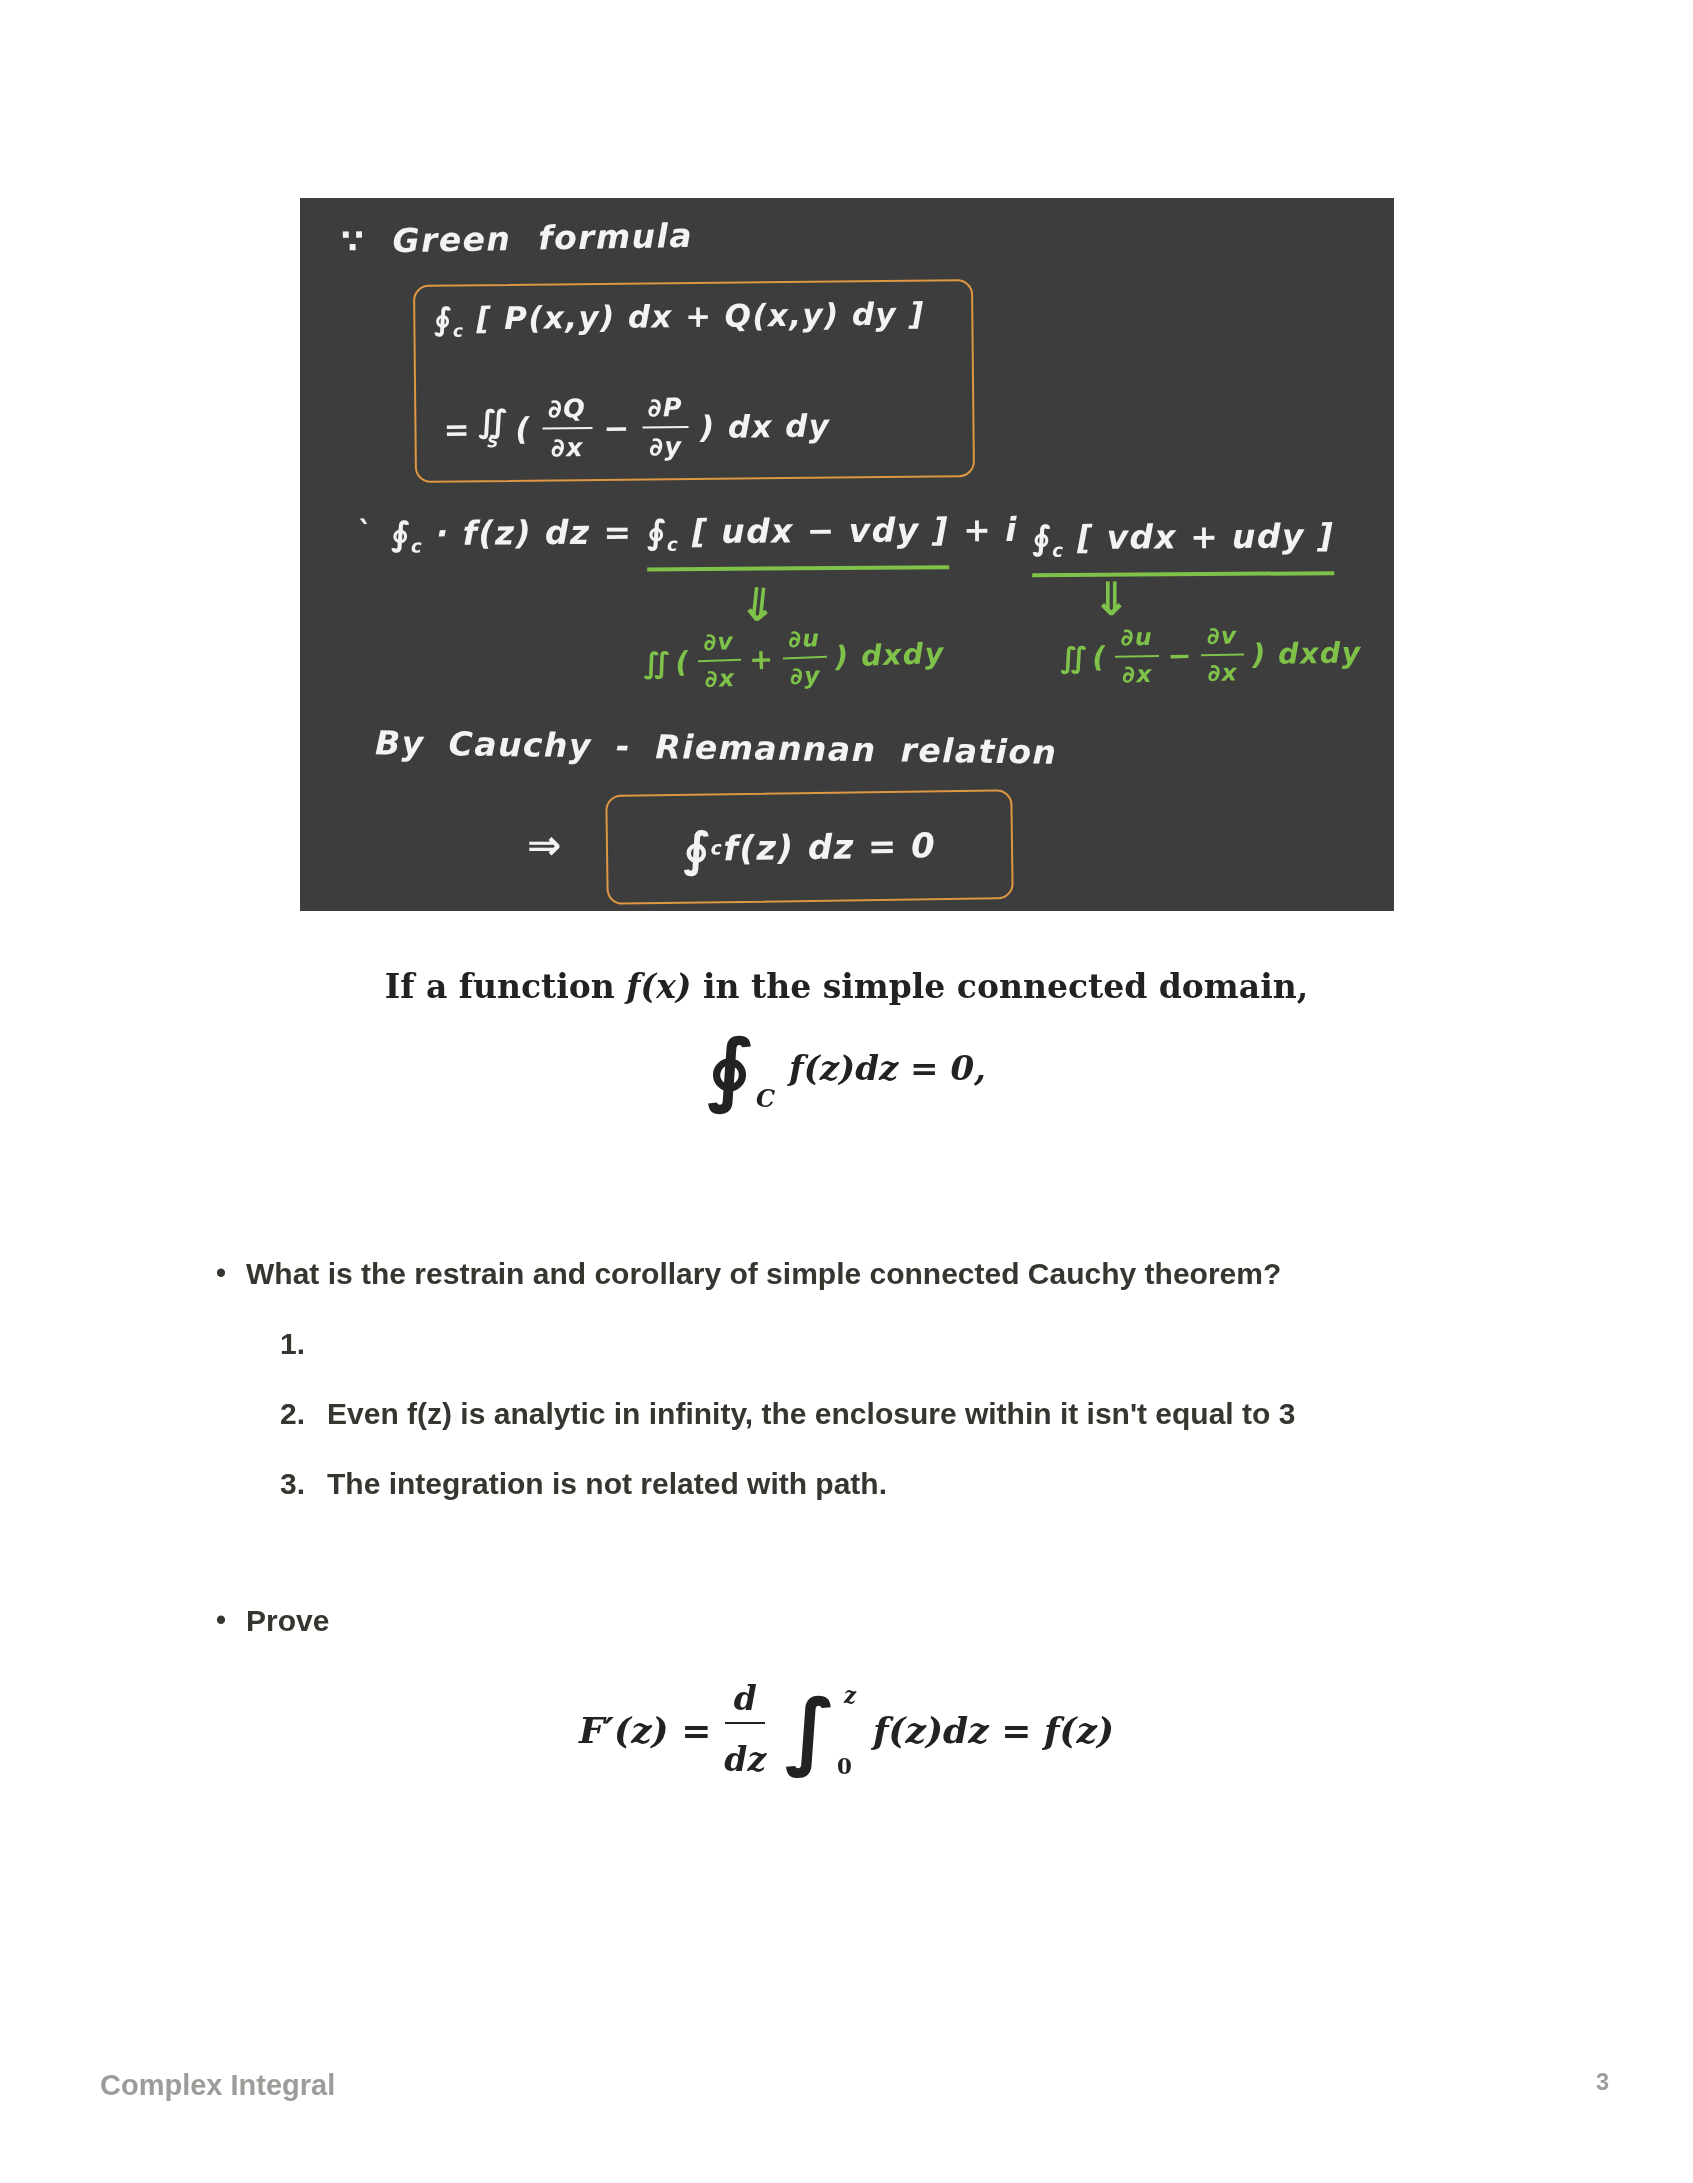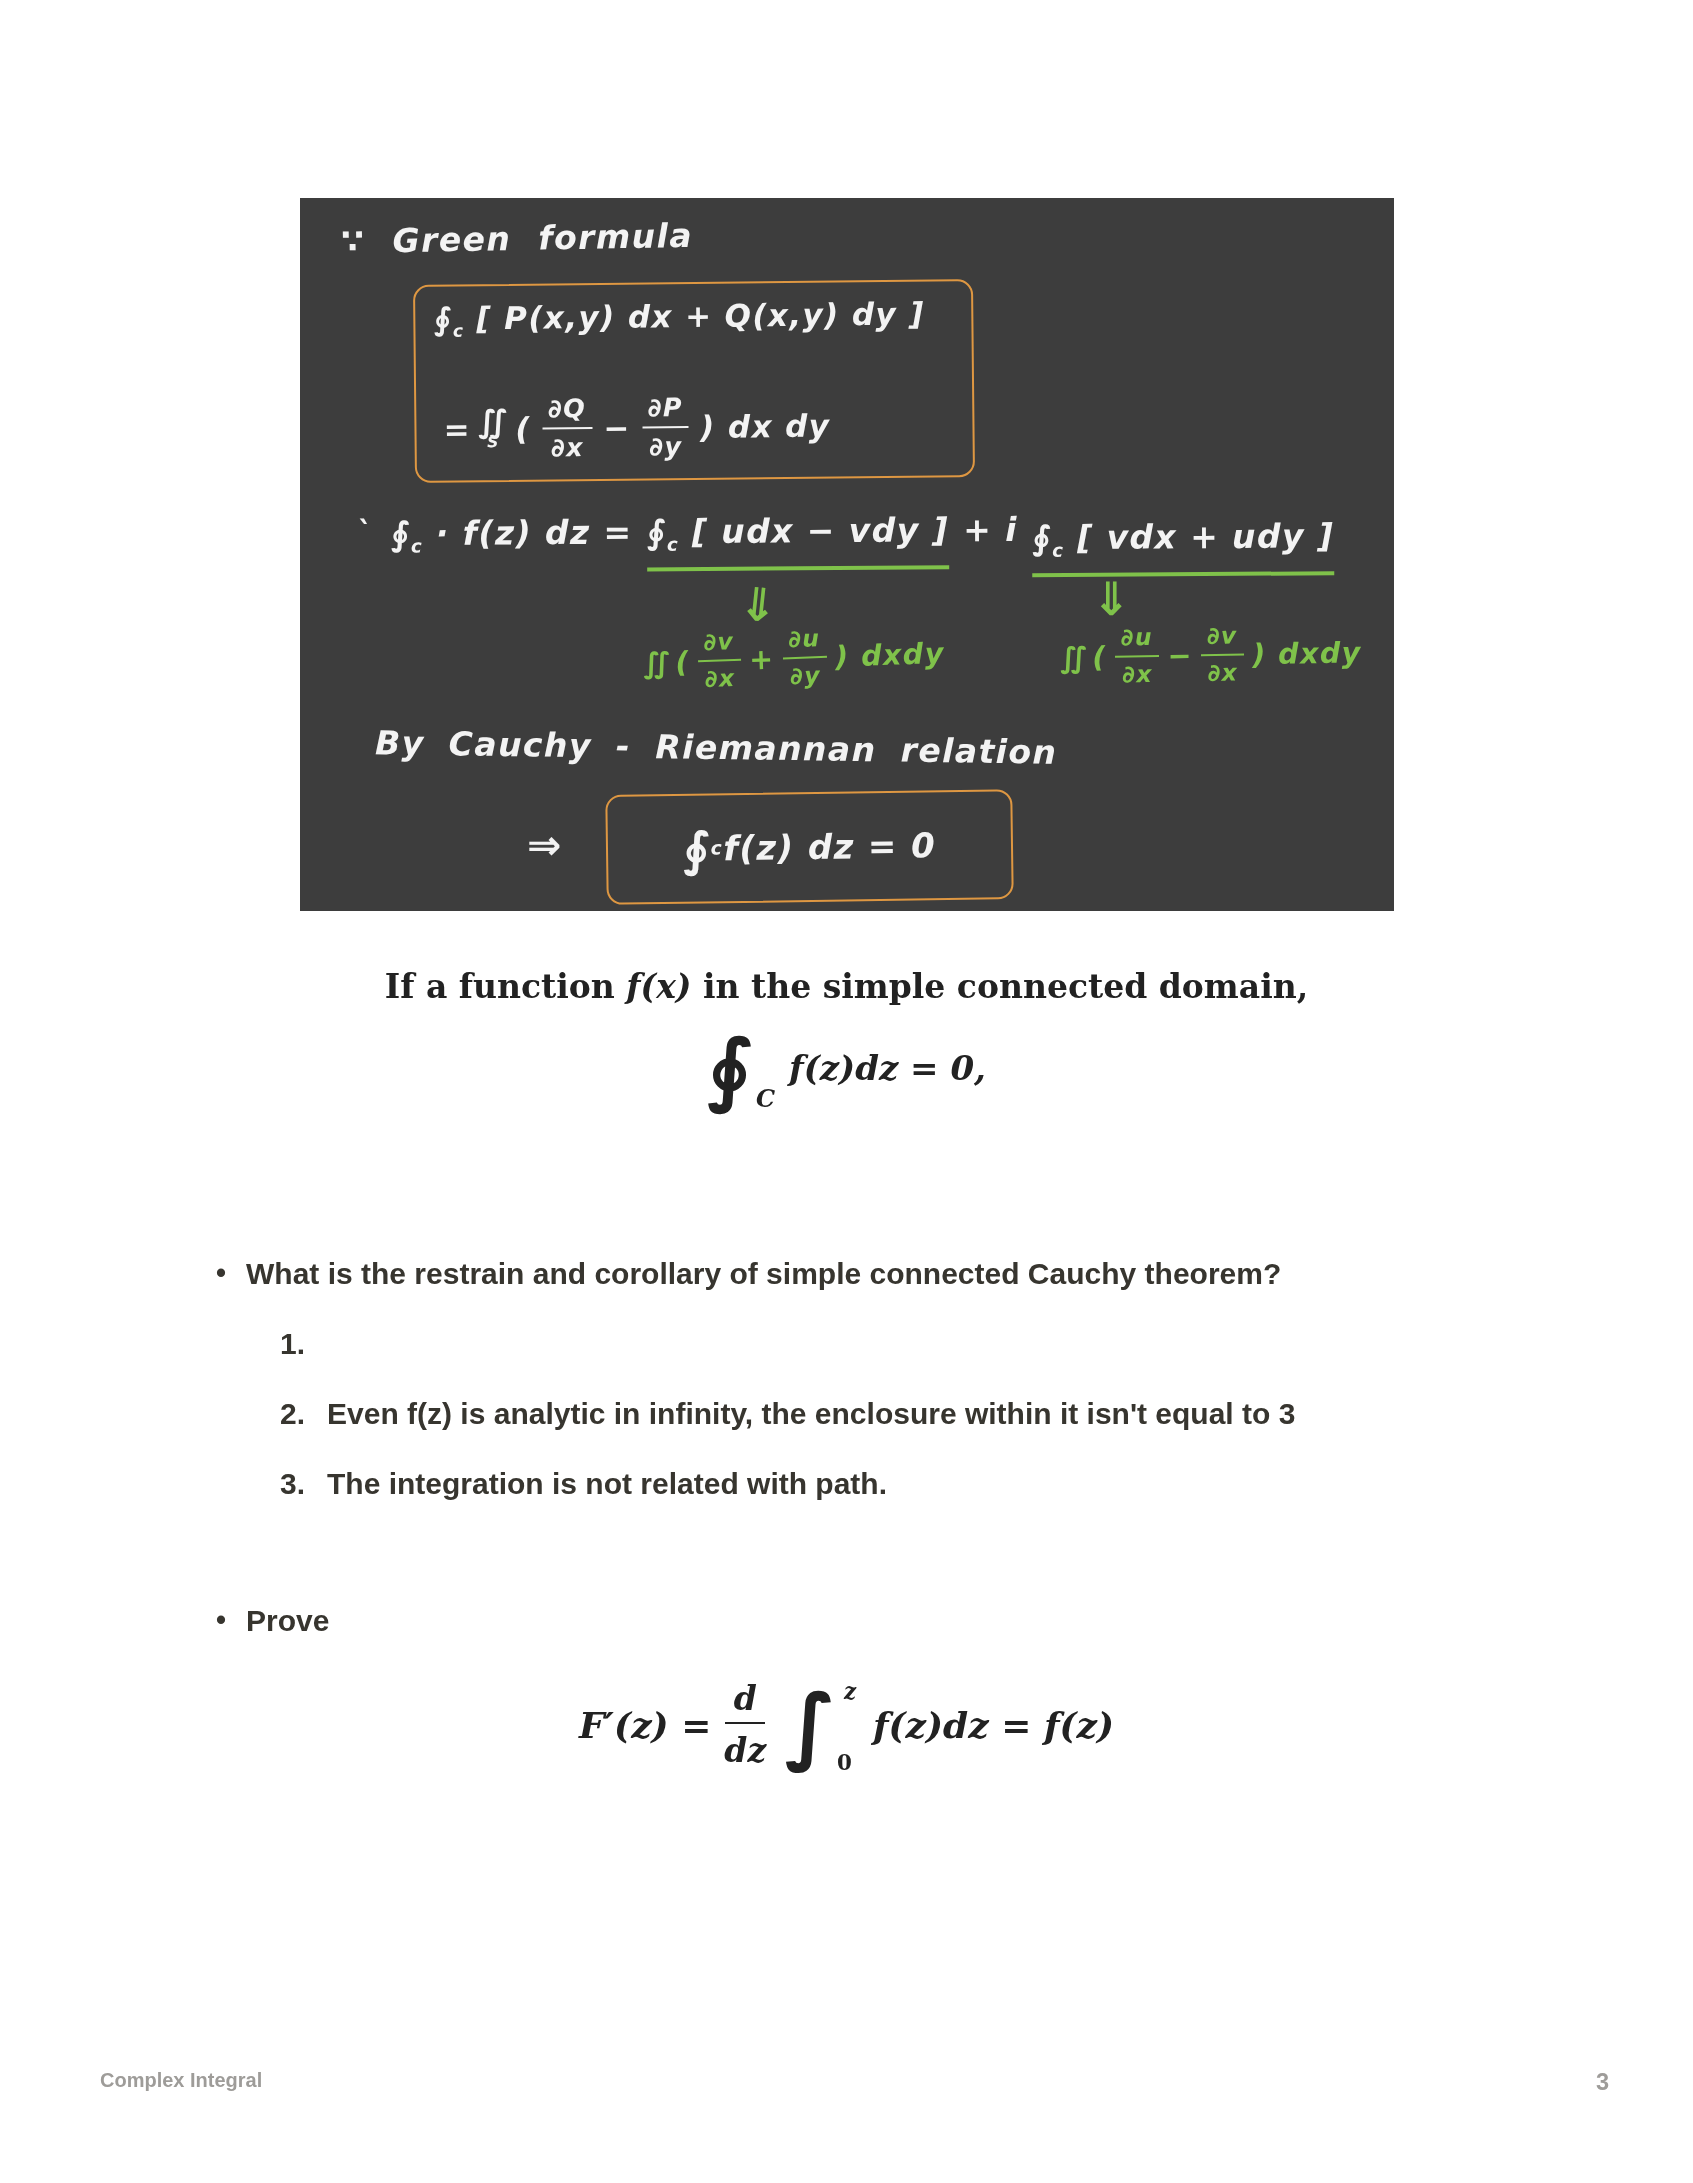--- a/index.html
+++ b/index.html
@@ -57,28 +57,28 @@
   .nnum{min-width:47px;}
   .n1{top:1324px;}
   .n2{top:1394px;}
   .n3{top:1464px;}
 
   
   .pfrm{position:absolute;left:0;top:1682px;width:1693px;display:flex;justify-content:center;align-items:center;
         gap:13px;color:#222222;font-family:"DejaVu Serif","Liberation Serif",serif;font-style:italic;font-size:36px;}
   .pfrac{display:inline-flex;flex-direction:column;align-items:center;font-size:33px;line-height:1.05;}
   .pfn{padding:0 8.6px 5.7px;border-bottom:2.1px solid #222222;}
-  .pfd{padding-top:10px;}
+  .pfd{padding-top:19px;}
   .bint{position:relative;font-size:84px;font-style:normal;line-height:1;margin:0 24px 0 5.7px;
         font-family:"DejaVu Sans",sans-serif;}
   .bint .bsup{position:absolute;top:-2.9px;right:-20px;font-size:21.4px;font-style:italic;font-family:"DejaVu Serif",serif;}
   .bint .bsub{position:absolute;bottom:-5.7px;right:-15.7px;font-size:21.4px;font-family:"DejaVu Serif",serif;}
 
   
-  .f-left{position:absolute;left:100px;top:2069px;font-size:20px;color:#9e9c99;}
+  .f-left{position:absolute;left:100px;top:2069px;font-size:29px;color:#9e9c99;}
   .f-right{position:absolute;right:84px;top:2069px;font-size:23.6px;color:#9e9c99;}
 </style>
 </head>
 <body>
 
 <div class="page">
 
   <div class="board">
 
     <div class="hw title">∵  Green  formula</div>

